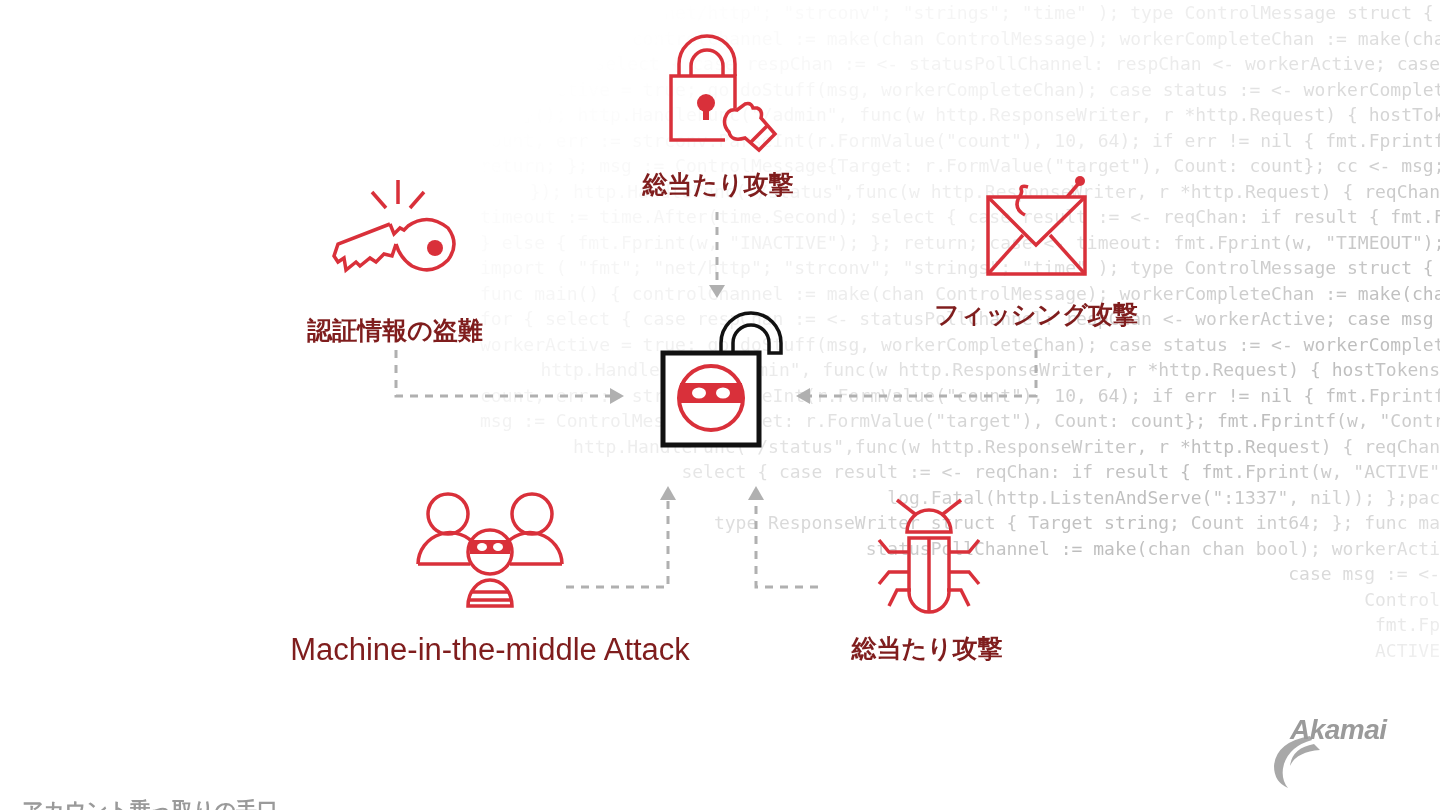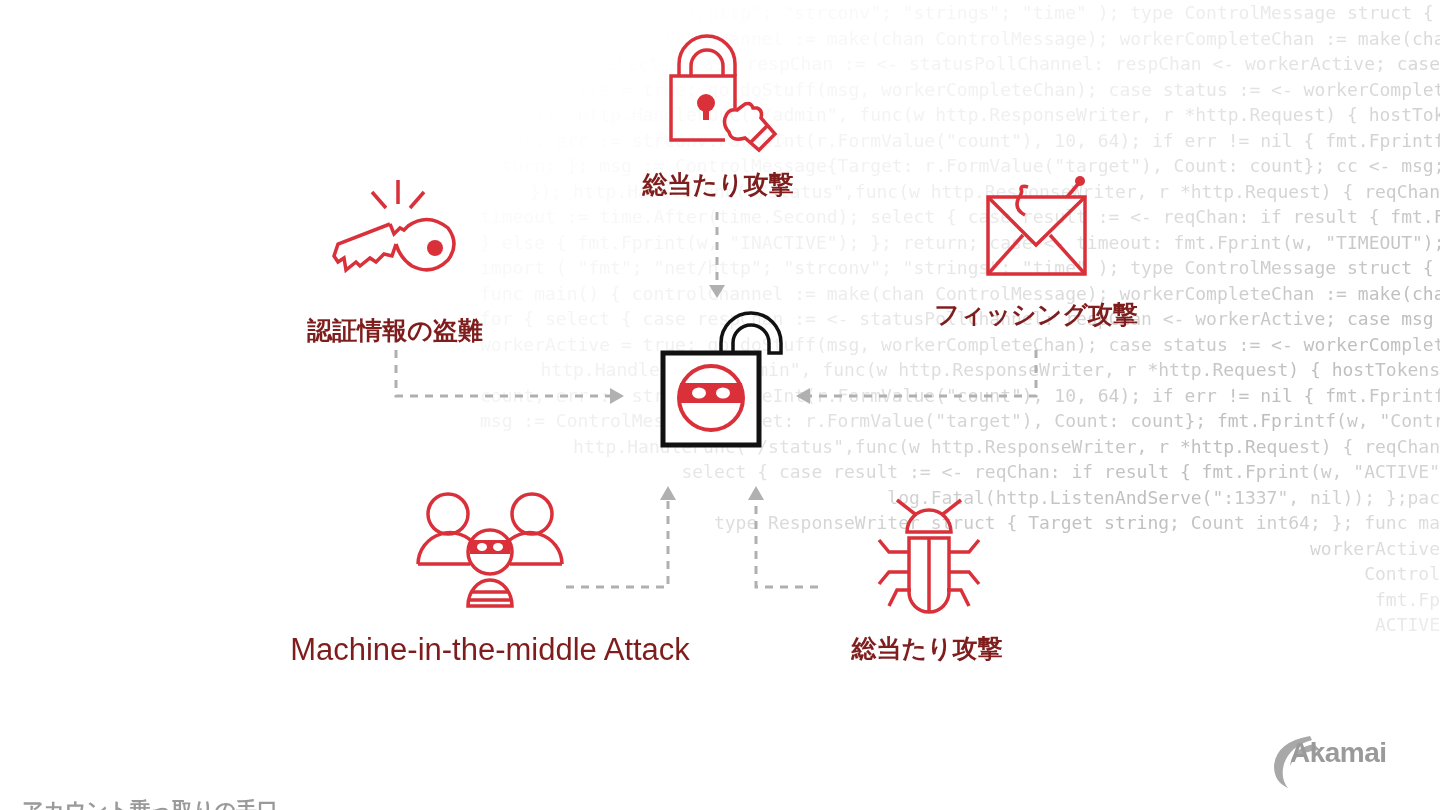--- a/index.html
+++ b/index.html
@@ -27,22 +27,22 @@
   .label.latin { font-family: "Liberation Sans", sans-serif; font-weight: normal; font-size: 31px; }
   svg.icon { position: absolute; overflow: visible; }
   .arrows { position: absolute; left: 0; top: 0; width: 1440px; height: 810px; pointer-events: none; }
   .footer-title {
     position: absolute; left: 22px; top: 760px;
     font-size: 21px; font-weight: bold; color: #9a9a9a; margin-top: 36px;
   }
   .logo { position: absolute; left: 1270px; top: 732px; width: 150px; height: 60px; }
   .logo-text {
     position: absolute; left: 1290px; top: 714px;
-    font-family: "Liberation Sans", sans-serif; font-weight: bold; 
-    font-size: 28px; color: #9a9a9a; letter-spacing: -0.5px; margin-top: 23px;
+    font-family: "Liberation Sans", sans-serif; font-weight: bold; font-style: italic;
+    font-size: 28px; color: #9a9a9a; letter-spacing: -0.5px;
   }
 </style>
 </head>
 <body>
 
 <div class="code-bg" id="code-bg">
     <span class="code-line">  import ( "fmt"; "net/http"; "strconv"; "strings"; "time" ); type ControlMessage struct { Target string; Count</span>
     <span class="code-line">func main() { controlChannel := make(chan ControlMessage); workerCompleteChan := make(chan bool); statusPollChannel := make(chan chan bool); w</span>
     <span class="code-line">for { select { case respChan := &lt;- statusPollChannel: respChan &lt;- workerActive; case</span>
     <span class="code-line">workerActive = true; go doStuff(msg, workerCompleteChan); case status := &lt;- workerCompleteChan: workerActive = status;</span>
@@ -56,21 +56,22 @@
     <span class="code-line">func main() { controlChannel := make(chan ControlMessage); workerCompleteChan := make(chan bool); statusPollChannel := make(chan chan bool); workerActi</span>
     <span class="code-line">for { select { case respChan := &lt;- statusPollChannel: respChan &lt;- workerActive; case msg := &lt;-</span>
     <span class="code-line">workerActive = true; go doStuff(msg, workerCompleteChan); case status := &lt;- workerCompleteChan: workerActive = status; }}}; func admin(c</span>
     <span class="code-line">http.HandleFunc("/admin", func(w http.ResponseWriter, r *http.Request) { hostTokens</span>
     <span class="code-line">count, err := strconv.ParseInt(r.FormValue("count"), 10, 64); if err != nil { fmt.Fprintf(w,</span>
     <span class="code-line">msg := ControlMessage{Target: r.FormValue("target"), Count: count}; fmt.Fprintf(w, "Control message issued for Ta</span>
     <span class="code-line">http.HandleFunc("/status",func(w http.ResponseWriter, r *http.Request) { reqChan</span>
     <span class="code-line">select { case result := &lt;- reqChan: if result { fmt.Fprint(w, "ACTIVE"</span>
     <span class="code-line">log.Fatal(http.ListenAndServe(":1337", nil)); };pac</span>
     <span class="code-line">type ResponseWriter struct { Target string; Count int64; }; func ma</span>
-    <span class="code-line">workerActive</span>
+    <span class="code-line">statusPollChannel := make(chan chan bool); workerActi</span>
+    <span class="code-line">case msg := &lt;-</span>
     <span class="code-line">Control</span>
     <span class="code-line">fmt.Fp</span>
     <span class="code-line">ACTIVE</span>
   </div>
 
 <svg class="arrows" viewBox="0 0 1440 810">
   <g stroke="#b0b0b0" stroke-width="3" fill="none" stroke-dasharray="8 7">
     <path d="M717 212 L717 286"></path>
     <path d="M396 350 L396 396 L612 396"></path>
     <path d="M1036 350 L1036 396 L808 396"></path>

